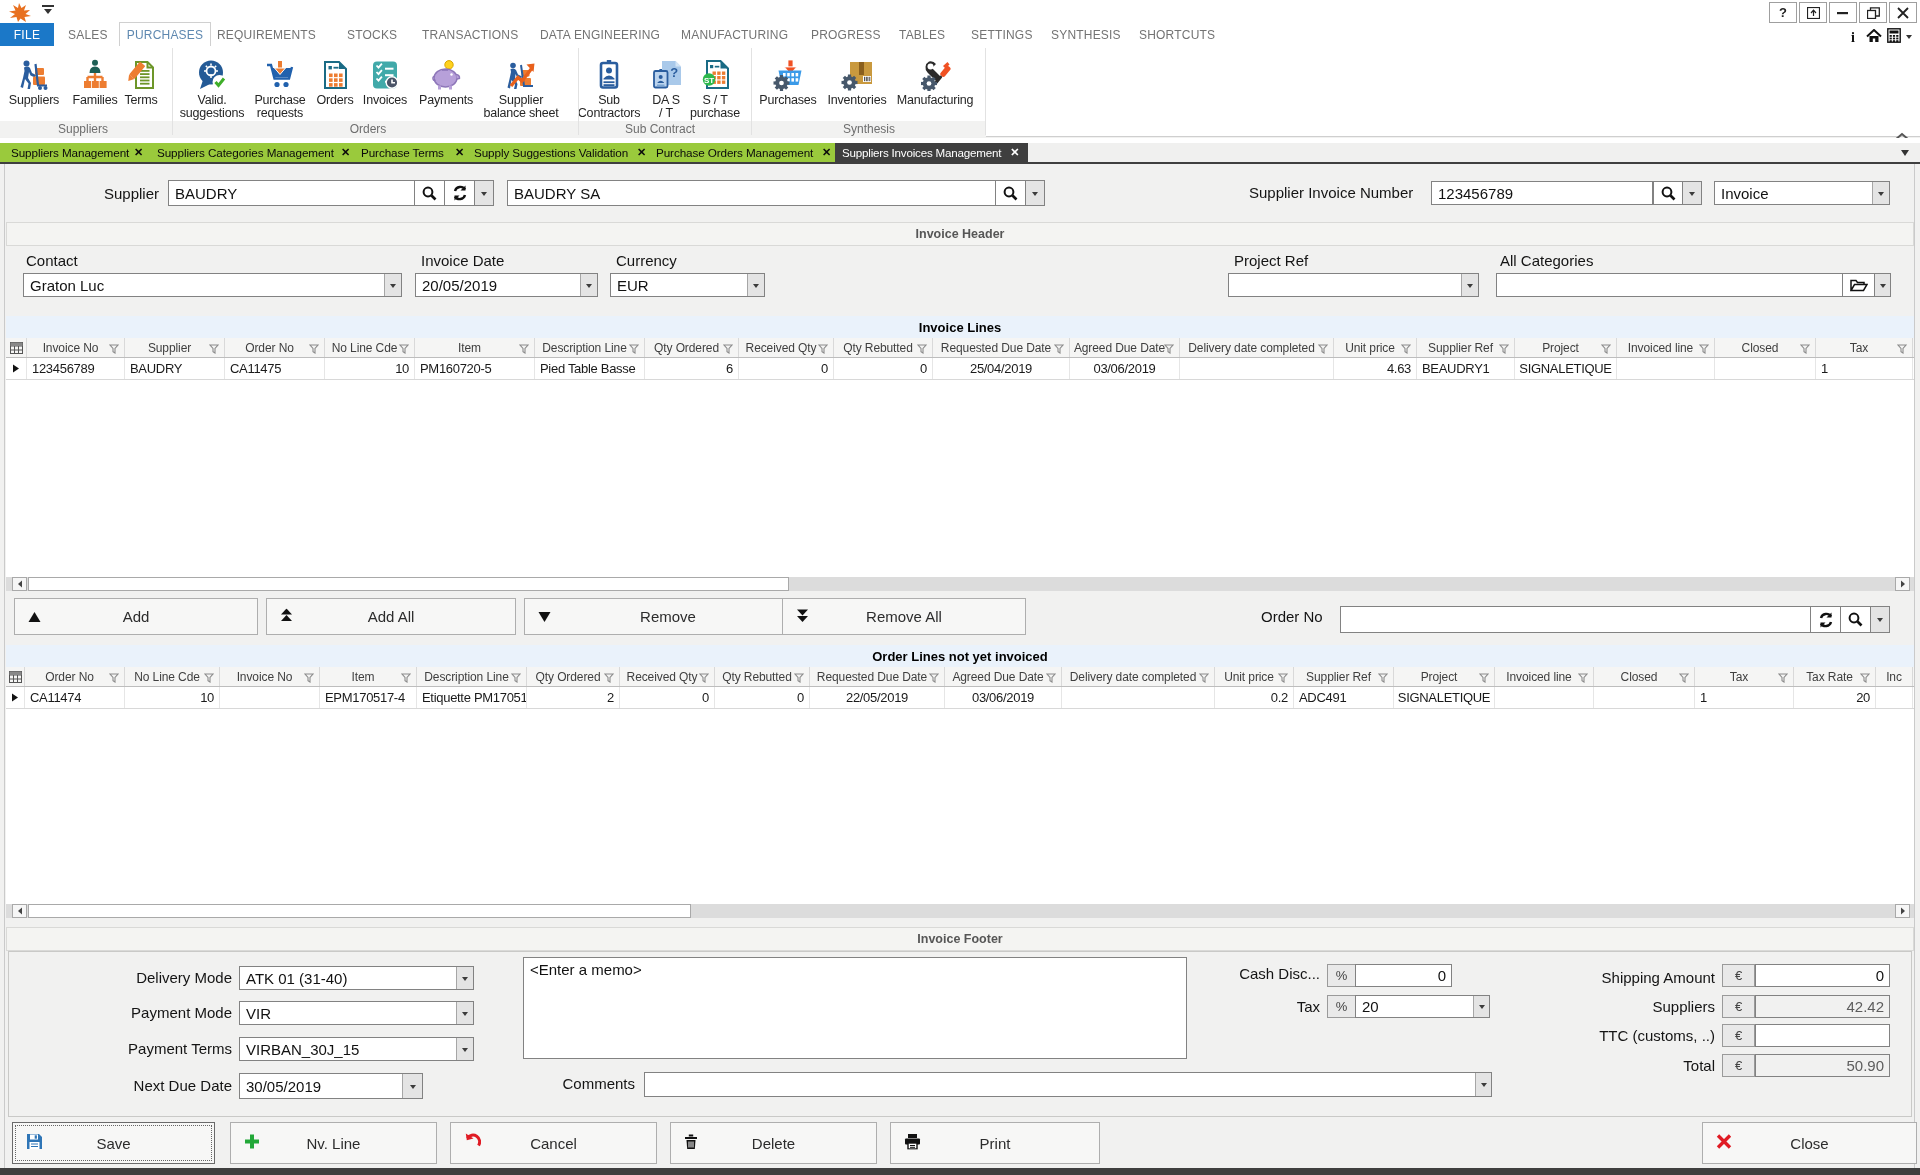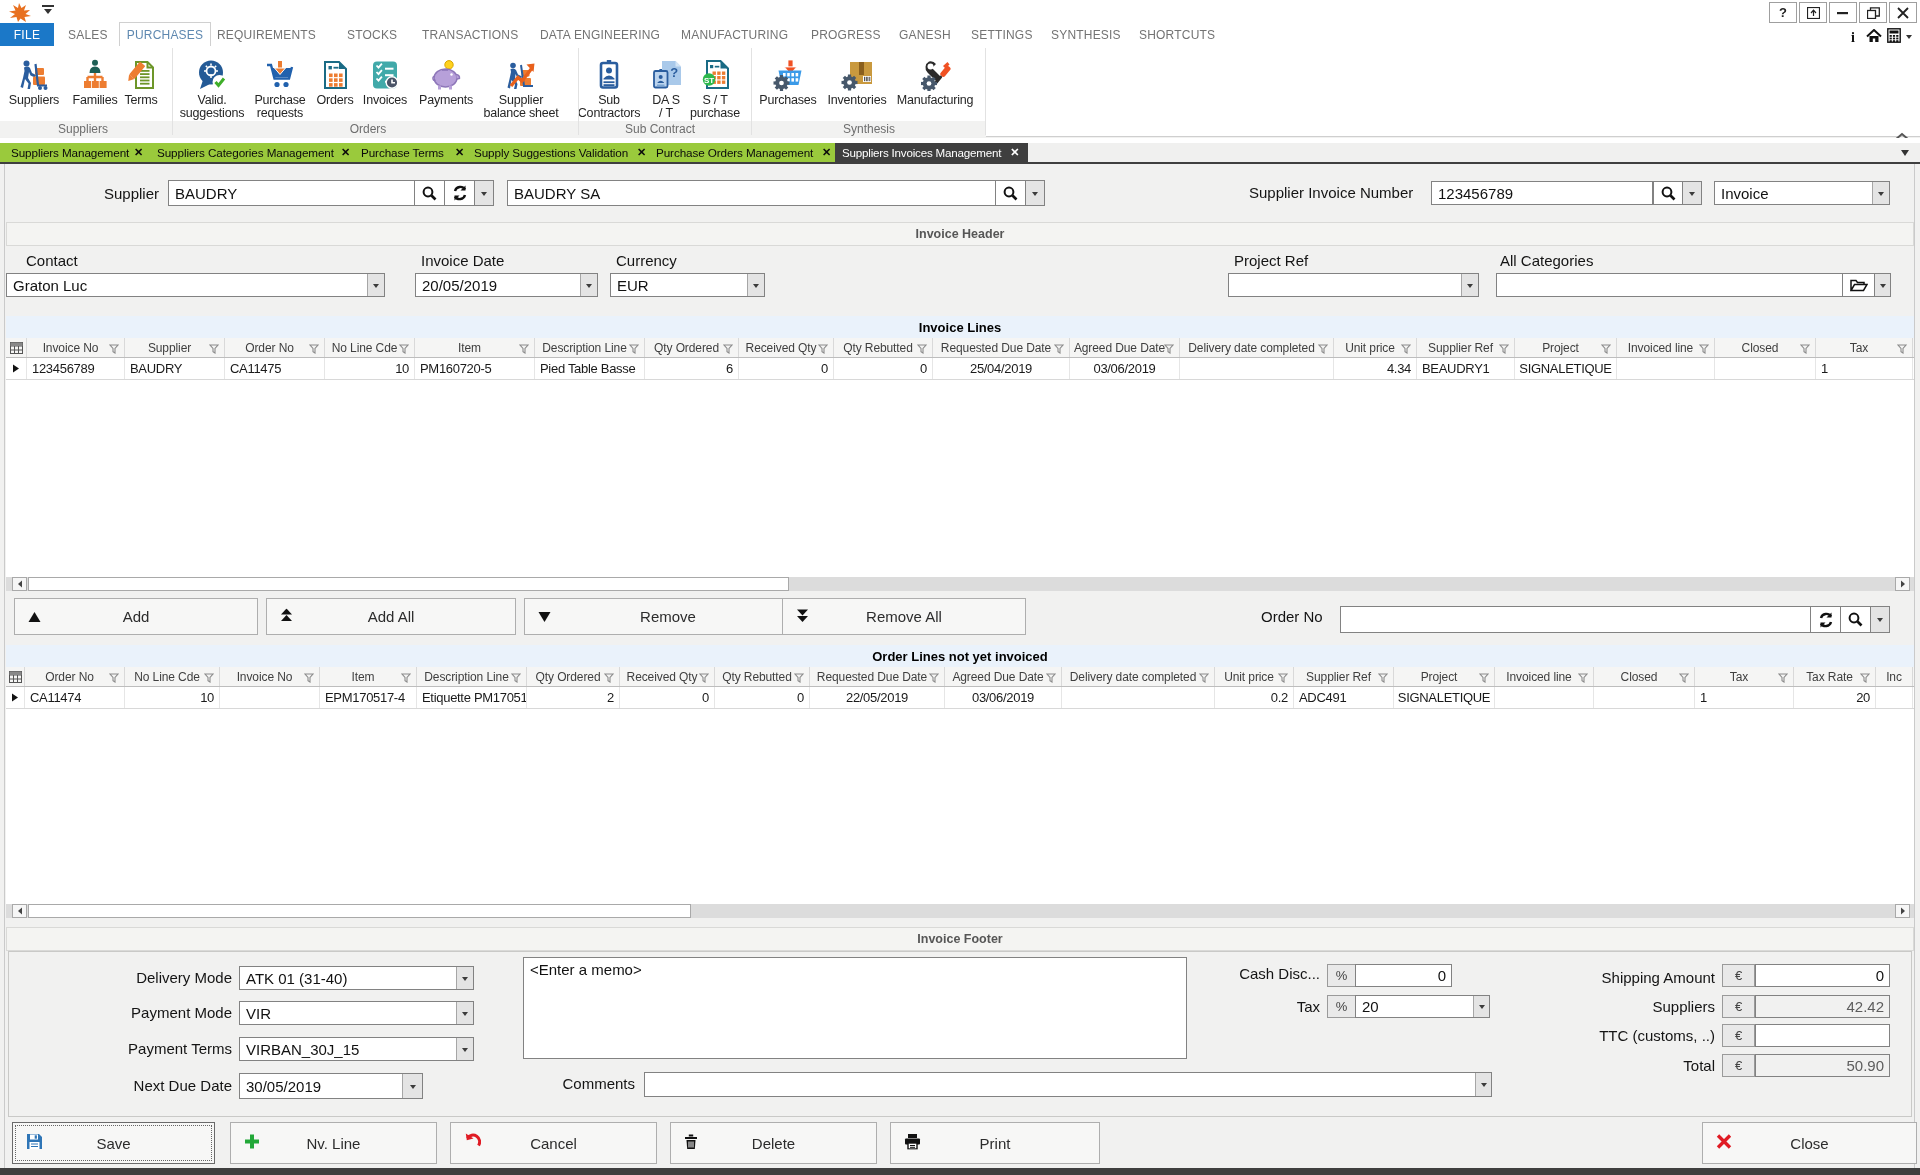--- a/index.html
+++ b/index.html
@@ -66,21 +66,21 @@
 </div>
 <div class="abs" style="left:0;top:23px;width:1920px;height:23px;background:#fff">
 <div class="abs" style="left:0;top:0;width:54px;height:23px;background:#1b78c8;color:#fff;font-size:12px;display:flex;align-items:center;justify-content:center;letter-spacing:0.3px">FILE</div>
 <div class="mtab" style="left:68px">SALES</div>
 <div class="mtab" style="left:217px">REQUIREMENTS</div>
 <div class="mtab" style="left:347px">STOCKS</div>
 <div class="mtab" style="left:422px">TRANSACTIONS</div>
 <div class="mtab" style="left:540px">DATA ENGINEERING</div>
 <div class="mtab" style="left:681px">MANUFACTURING</div>
 <div class="mtab" style="left:811px">PROGRESS</div>
-<div class="mtab" style="left:899px">GANESH</div>
+<div class="mtab" style="left:899px">TABLES</div>
 <div class="mtab" style="left:971px">SETTINGS</div>
 <div class="mtab" style="left:1051px">SYNTHESIS</div>
 <div class="mtab" style="left:1139px">SHORTCUTS</div>
 <div class="abs" style="left:119px;top:-1px;width:92px;height:24px;background:#fff;border:1px solid #d0d0d0;border-bottom:none;display:flex;align-items:center;justify-content:center;font-size:12px;color:#5e88b0;letter-spacing:0.2px">PURCHASES</div>
 <div class="abs" style="left:1851px;top:5px"><span style="font-weight:bold;font-size:14px;color:#111;font-family:Liberation Serif">i</span></div>
 <div class="abs" style="left:1866px;top:6px"><svg width="16" height="14" viewBox="0 0 16 14" style="">
         <path d="M1 7.5 L8 1 L15 7.5" fill="none" stroke="#111" stroke-width="2"></path>
         <path d="M3.5 7 V13 H6.8 V9.5 H9.2 V13 H12.5 V7 Z" fill="#111"></path>
       </svg></div>
 <div class="abs" style="left:1887px;top:5px"><svg width="14" height="15" viewBox="0 0 14 15" style="">
@@ -358,21 +358,21 @@
     </svg>
   </div>
 <div class="dd" style="left:1682px;top:181px;width:20px;height:24px"></div>
 <div class="inp" style="left:1714px;top:181px;width:176px;height:24px;padding-right:23px">Invoice<div class="ddin" style="width:17px"></div></div>
 <div class="secbar" style="top:222px">Invoice Header</div>
 <div class="lbl" style="left:26px;top:252px">Contact</div>
 <div class="lbl" style="left:421px;top:252px">Invoice Date</div>
 <div class="lbl" style="left:616px;top:252px">Currency</div>
 <div class="lbl" style="left:1234px;top:252px">Project Ref</div>
 <div class="lbl" style="left:1500px;top:252px">All Categories</div>
-<div class="inp" style="left:6px;top:273px;width:379px;height:24px;padding-right:23px">Graton Luc<div class="ddin" style="width:17px"></div></div>
+<div class="inp" style="left:23px;top:273px;width:379px;height:24px;padding-right:23px">Graton Luc<div class="ddin" style="width:17px"></div></div>
 <div class="inp" style="left:415px;top:273px;width:183px;height:24px;padding-right:23px">20/05/2019<div class="ddin" style="width:17px"></div></div>
 <div class="inp" style="left:610px;top:273px;width:155px;height:24px;padding-right:23px">EUR<div class="ddin" style="width:17px"></div></div>
 <div class="inp" style="left:1228px;top:273px;width:251px;height:24px;padding-right:23px">
     <div class="ddin" style="width:17px"></div>
   </div>
 <div class="inp" style="left:1496px;top:273px;width:347px;height:24px"></div>
 <div class="ibtn" style="left:1842px;top:273px;width:33px;height:24px">
     <svg width="18" height="14" viewBox="0 0 18 14" style="">
       <path d="M1 12.5 V2.5 H6 L7.5 4.5 H14 V6.5 M1 12.5 L4.5 6.5 H17 L13.5 12.5 Z" fill="none" stroke="#111" stroke-width="1.5"></path>
     </svg>
@@ -507,21 +507,21 @@
 <div class="gc" style="width:100px;justify-content:flex-start;padding:0 5px">CA11475</div>
 <div class="gc" style="width:90px;justify-content:flex-end;padding:0 5px">10</div>
 <div class="gc" style="width:120px;justify-content:flex-start;padding:0 5px">PM160720-5</div>
 <div class="gc" style="width:110px;justify-content:flex-start;padding:0 5px">Pied Table Basse</div>
 <div class="gc" style="width:94px;justify-content:flex-end;padding:0 5px">6</div>
 <div class="gc" style="width:95px;justify-content:flex-end;padding:0 5px">0</div>
 <div class="gc" style="width:99px;justify-content:flex-end;padding:0 5px">0</div>
 <div class="gc" style="width:137px;justify-content:center;padding:0 5px">25/04/2019</div>
 <div class="gc" style="width:110px;justify-content:center;padding:0 5px">03/06/2019</div>
 <div class="gc" style="width:154px;justify-content:flex-start;padding:0 5px"></div>
-<div class="gc" style="width:83px;justify-content:flex-end;padding:0 5px">4.34</div>
+<div class="gc" style="width:83px;justify-content:flex-end;padding:0 5px">4.63</div>
 <div class="gc" style="width:98px;justify-content:flex-start;padding:0 5px">BEAUDRY1</div>
 <div class="gc" style="width:102px;justify-content:center;padding:0 5px">SIGNALETIQUE</div>
 <div class="gc" style="width:98px;justify-content:flex-start;padding:0 5px"></div>
 <div class="gc" style="width:101px;justify-content:flex-start;padding:0 5px"></div>
 <div class="gc" style="width:97px;justify-content:flex-start;padding:0 5px">1</div>
 </div>
 <div class="gwhite" style="top:380px;height:197px"></div>
 <div class="sb" style="top:577px">
 <div class="sbarrow" style="left:6px">
       <svg width="6" height="8" viewBox="0 0 6 8">

